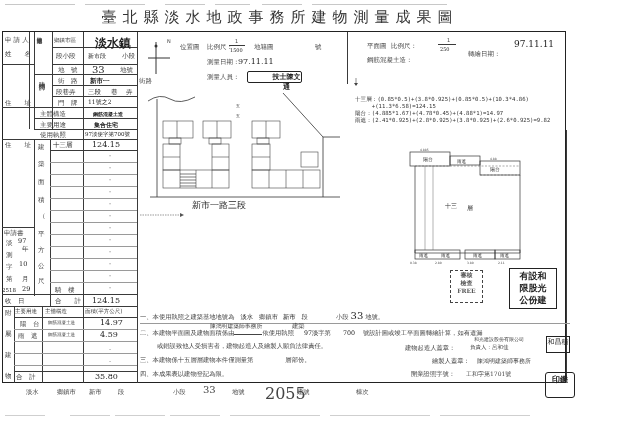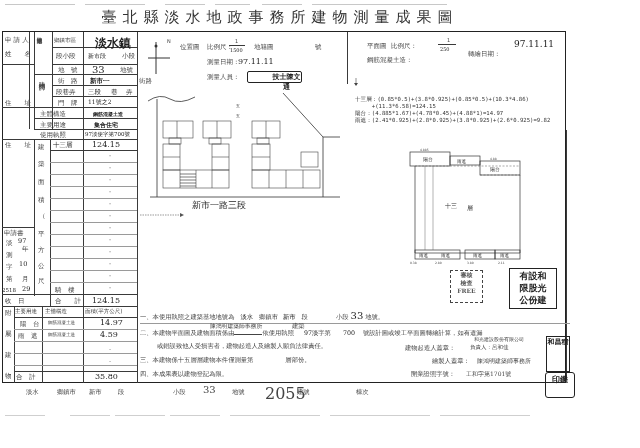--- a/index.html
+++ b/index.html
@@ -302,21 +302,21 @@
 <div class="vline" style="left:566px;top:130px;height:250px;"></div>
 
 <div class="stamp" style="left:450px;top:270px;width:33px;height:33px;border:1px dashed #444;font-size:6px;line-height:8px;color:#555;">
   <span>審核<br>檢查<br>FREE</span>
 </div>
 <div class="stamp" style="left:509px;top:268px;width:48px;height:41px;font-size:9px;line-height:12px;padding-top:1px;">
   <span>有</span><span>設</span><span>和</span><br>
   <span>限</span><span>股</span><span>光</span><br>
   <span>公</span><span>份</span><span>建</span>
 </div>
-<div class="stamp" style="left:546px;top:336px;width:24px;height:36px;font-size:7px;line-height:10px;font-weight:bold;">和昌積</div>
+<div class="stamp" style="left:546px;top:336px;width:24px;height:17px;font-size:7px;line-height:10px;font-weight:normal;">和昌積</div>
 <div class="stamp" style="left:545px;top:372px;width:30px;height:26px;font-size:8px;line-height:12px;border-radius:3px;">印鑑</div>
 
 <div class="hline faint" style="left:140px;top:323px;width:430px;"></div>
 <div class="note" style="left:140px;top:310px;">
   <span>一、</span><span>本使用執照之建築基地地號為</span>
   <span class="hand" style="margin-left:4px;">淡水</span>
   <span style="margin-left:4px;">鄉鎮市</span>
   <span class="hand" style="margin-left:3px;">新市</span>
   <span style="margin-left:4px;">段</span>
   <span style="margin-left:26px;">小段</span>

